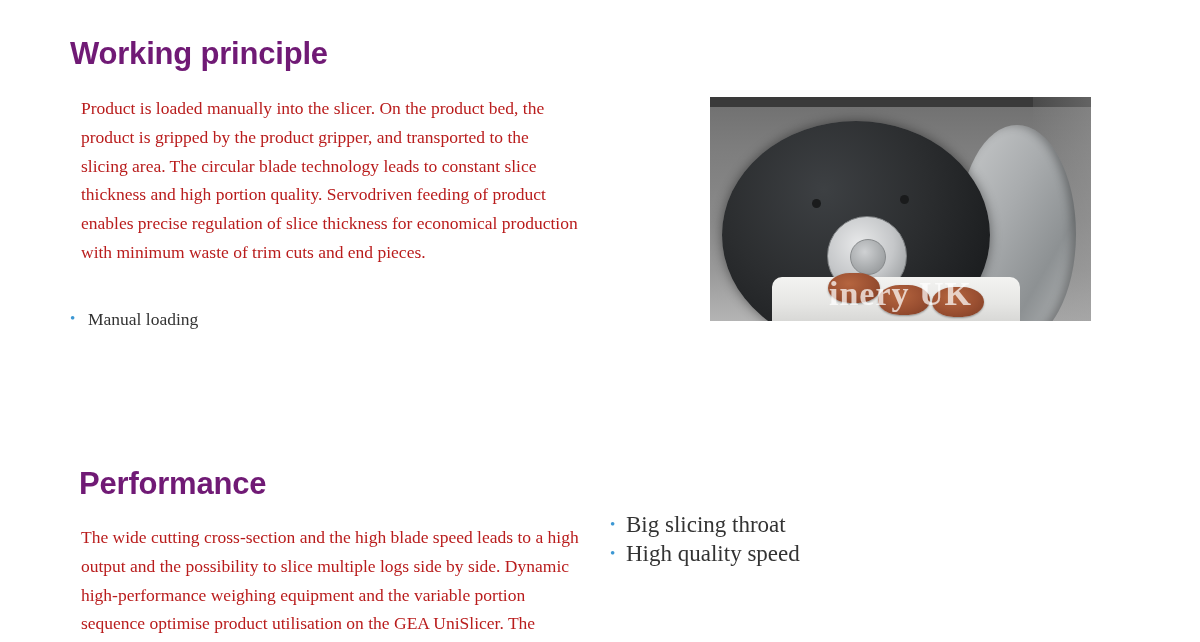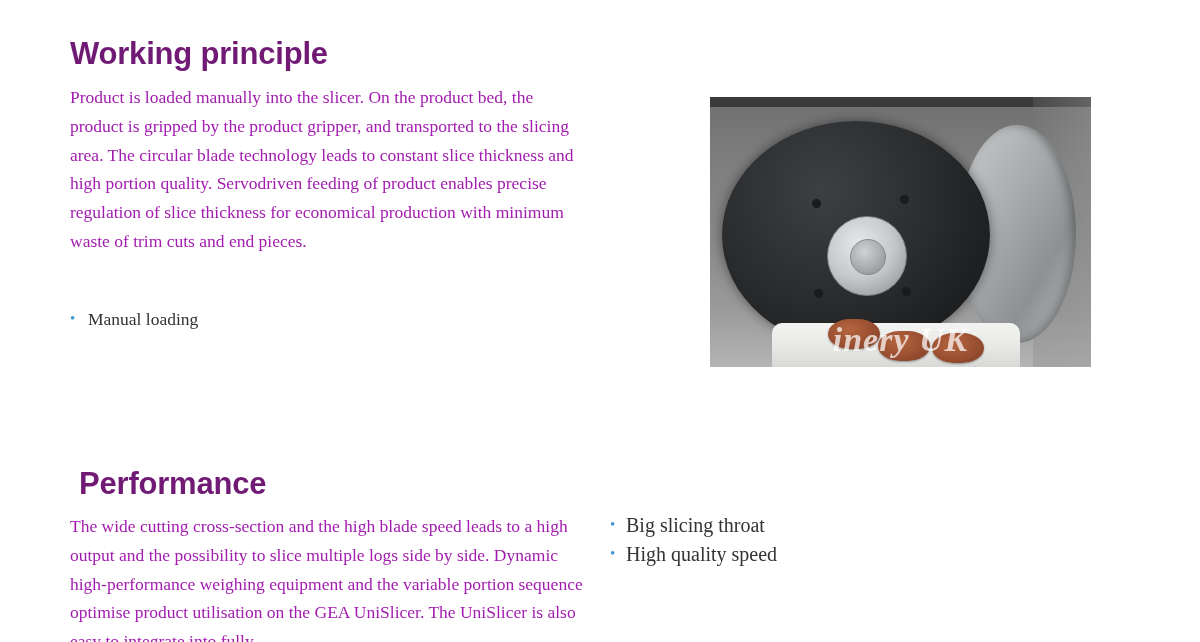--- a/index.html
+++ b/index.html
@@ -46,22 +46,22 @@
   .body-col {
     position: absolute;
     left: 70px;
     top: 83px;
     width: 520px;
   }
   .paragraph {
     font-family: "Liberation Serif", serif;
     font-size: 17.5px;
     line-height: 28.8px;
-    color: #a21caf;
-    margin: 0;
+    color: #b91c1c;
+    margin: 11px;
   }
   .bullets {
     list-style: none;
     margin: 0;
     padding: 0;
   }
   .bullets li {
     font-family: "Liberation Serif", serif;
     font-size: 17.5px;
     line-height: 28.6px;
@@ -84,24 +84,23 @@
     width: 540px;
     margin-top: 24px;
   }
 
   
   .figure {
     position: absolute;
     left: 670px;
     top: 81px;
     width: 381px;
-    height: 270px;
+    height: 224px;
     overflow: hidden;
     background: #0369a1;
-    font-style: italic;
   }
   .photo-bg {
     position: absolute;
     inset: 0;
     background:
       linear-gradient(180deg, #6f6f6f 0%, #7d7d7d 22%, #8a8a8a 55%, #9a9a9a 78%, #b4b4b4 100%);
   }
   .photo-bg::after {
     
     content: "";
@@ -217,21 +216,21 @@
     top: 512px;
     width: 520px;
   }
   .bullets-performance {
     position: absolute;
     left: 610px;
     top: 511px;
     width: 460px;
   }
   .bullets-performance li {
-    font-size: 20px;
+    font-size: 23px;
     line-height: 28.6px;
     padding-left: 16px;
   }
 </style>
 </head>
 <body>
 
 <div class="page">
 
   <section class="section-working">

